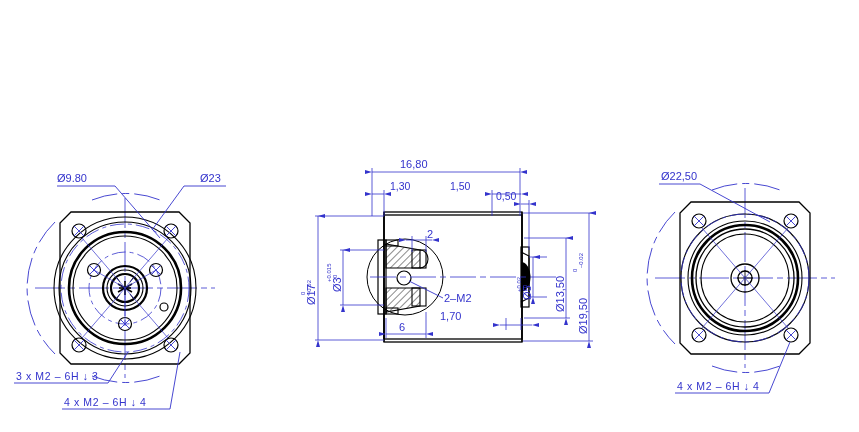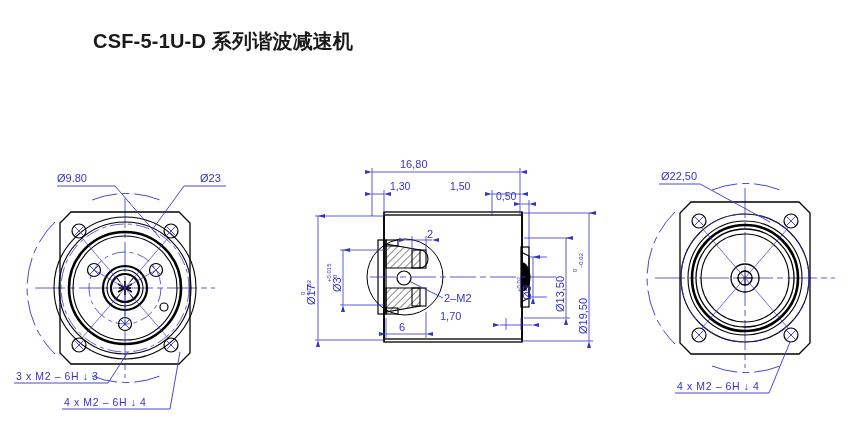--- a/index.html
+++ b/index.html
@@ -34,21 +34,20 @@
   }
   text {
     font-family: "Liberation Sans", sans-serif;
   }
 </style>
 </head>
 <body>
 
 <div id="page">
 
-  <div id="title">CSF-5-1U-D 系列谐波减速机</div>
 
   <svg id="drawing" viewBox="0 0 859 432">
     <defs>
       <pattern id="hatch" width="5" height="5" patternTransform="rotate(45)" patternUnits="userSpaceOnUse">
         <line x1="0" y1="0" x2="0" y2="5" stroke="#000000" stroke-width="0.9"></line>
       </pattern>
       <marker id="arrowStart" markerWidth="8" markerHeight="8" refX="7" refY="3" orient="auto" markerUnits="userSpaceOnUse">
         <path d="M7,3 L0,1 L0,5 Z" fill="#3333cc"></path>
       </marker>
       <marker id="arrowEnd" markerWidth="8" markerHeight="8" refX="1" refY="3" orient="auto" markerUnits="userSpaceOnUse">

